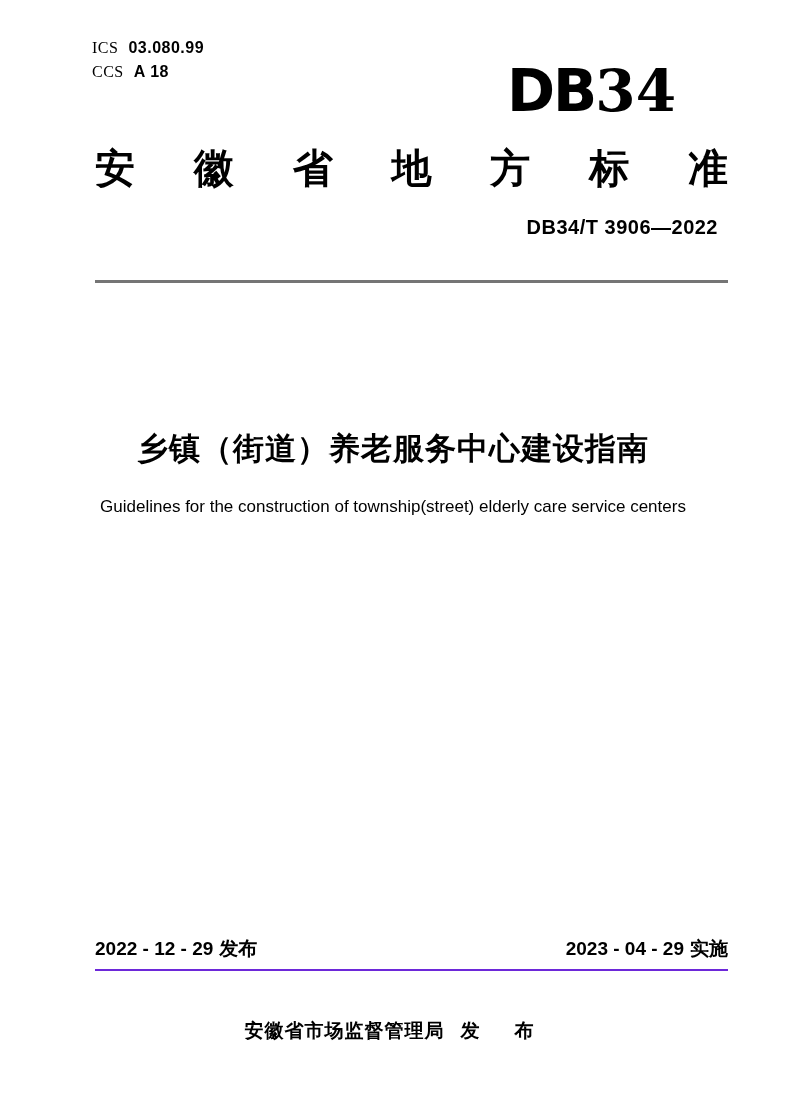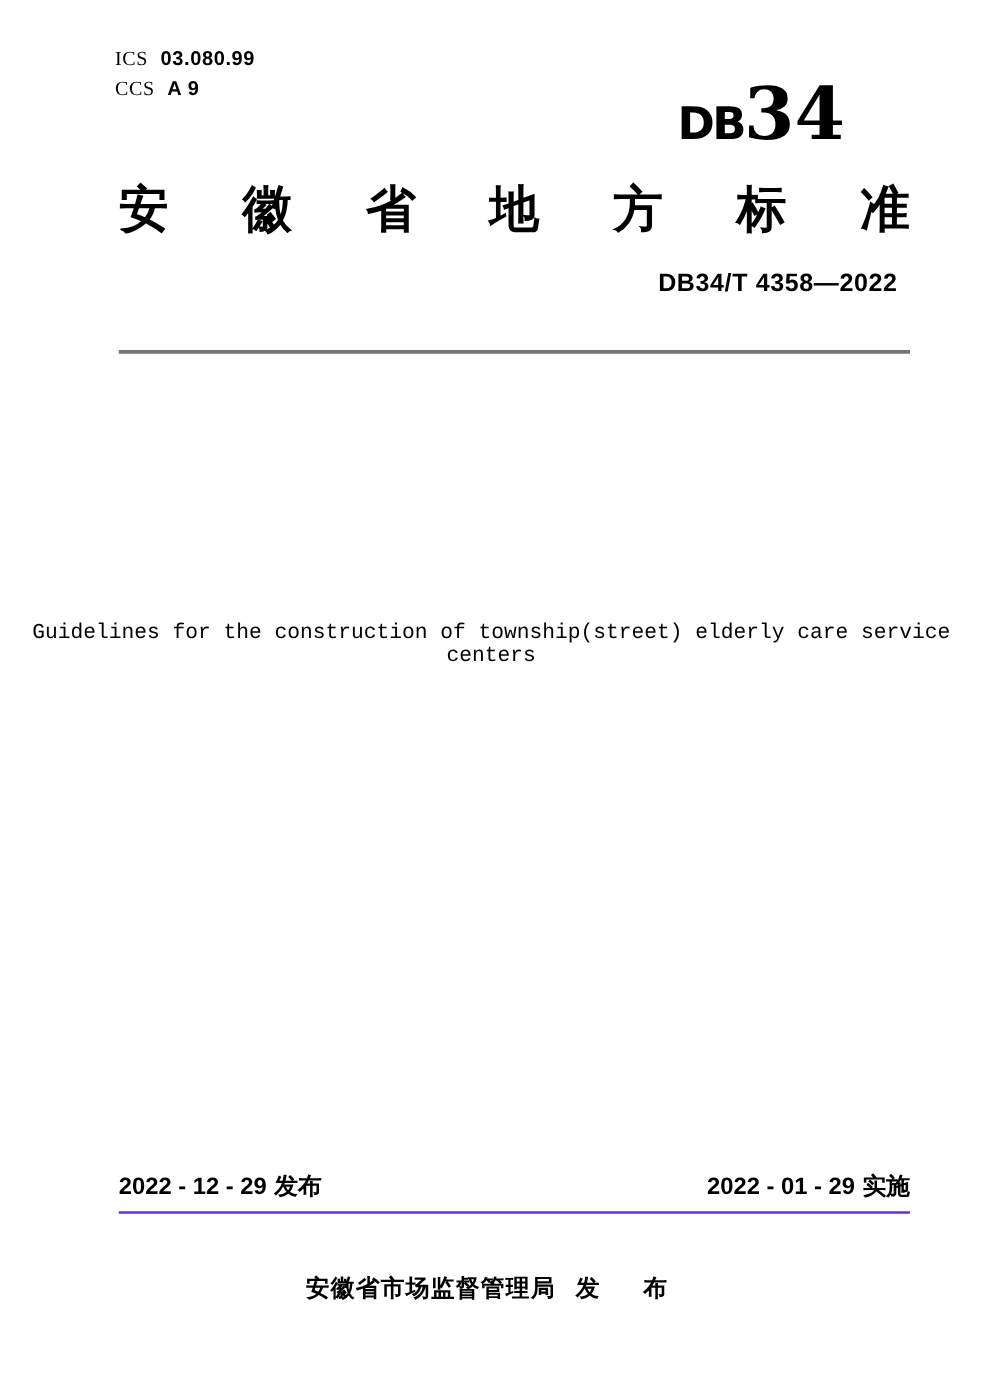--- a/index.html
+++ b/index.html
@@ -29,21 +29,21 @@
   .logo {
     position: absolute;
     top: 62px;
     right: 110px;
     line-height: 1;
     white-space: nowrap;
   }
   .logo .db {
     font-family: "DejaVu Sans", sans-serif;
     font-weight: 900;
-    font-size: 36px;
+    font-size: 58px;
     letter-spacing: -2px;
   }
   .logo .num {
     font-family: "DejaVu Serif", serif;
     font-weight: 700;
     font-size: 58px;
     letter-spacing: 0px;
     margin-top: 12px;
   }
 
@@ -93,21 +93,21 @@
     font-size: 31px;
     font-weight: 700;
     letter-spacing: 1px;
   }
   .title-en {
     position: absolute;
     left: 0;
     top: 497px;
     width: 100%;
     text-align: center;
-    font-family: Liberation Mono, monospace;
+    font-family: Liberation Sans, sans-serif;
     font-size: 17px;
     font-weight: 400;
   }
 
   
   .date-row {
     position: absolute;
     left: 95px;
     top: 936px;
     width: 633px;
@@ -140,50 +140,51 @@
 </head>
 <body>
 
 <div class="page">
 
   <div class="codes">
     <div>
       <span class="lbl">ICS</span><span class="val">03.080.99</span>
     </div>
     <div>
-      <span class="lbl">CCS</span><span class="val">A 9</span>
+      <span class="lbl">CCS</span><span class="val">A 18</span>
     </div>
   </div>
 
   <div class="logo">
     <span class="db">DB</span><span class="num">34</span>
   </div>
 
   <div class="std-name">
     <span>安</span>
     <span>徽</span>
     <span>省</span>
     <span>地</span>
     <span>方</span>
     <span>标</span>
     <span>准</span>
   </div>
 
-  <div class="std-code">DB34/T 4358—2022</div>
+  <div class="std-code">DB34/T 3906—2022</div>
 
   <div class="top-rule"></div>
 
+  <div class="title-cn">乡镇（街道）养老服务中心建设指南</div>
   <div class="title-en">Guidelines for the construction of township(street) elderly care service centers</div>
 
   <div class="date-row">
     <div>
       <span class="date">2022 - 12 - 29</span><span class="tag">发布</span>
     </div>
     <div>
-      <span class="date">2022 - 01 - 29</span><span class="tag">实施</span>
+      <span class="date">2023 - 04 - 29</span><span class="tag">实施</span>
     </div>
   </div>
 
   <div class="publisher-row">
     <span>安徽省市场监督管理局</span><span class="action">发　布</span>
   </div>
 
 </div>
 
 </body></html>

